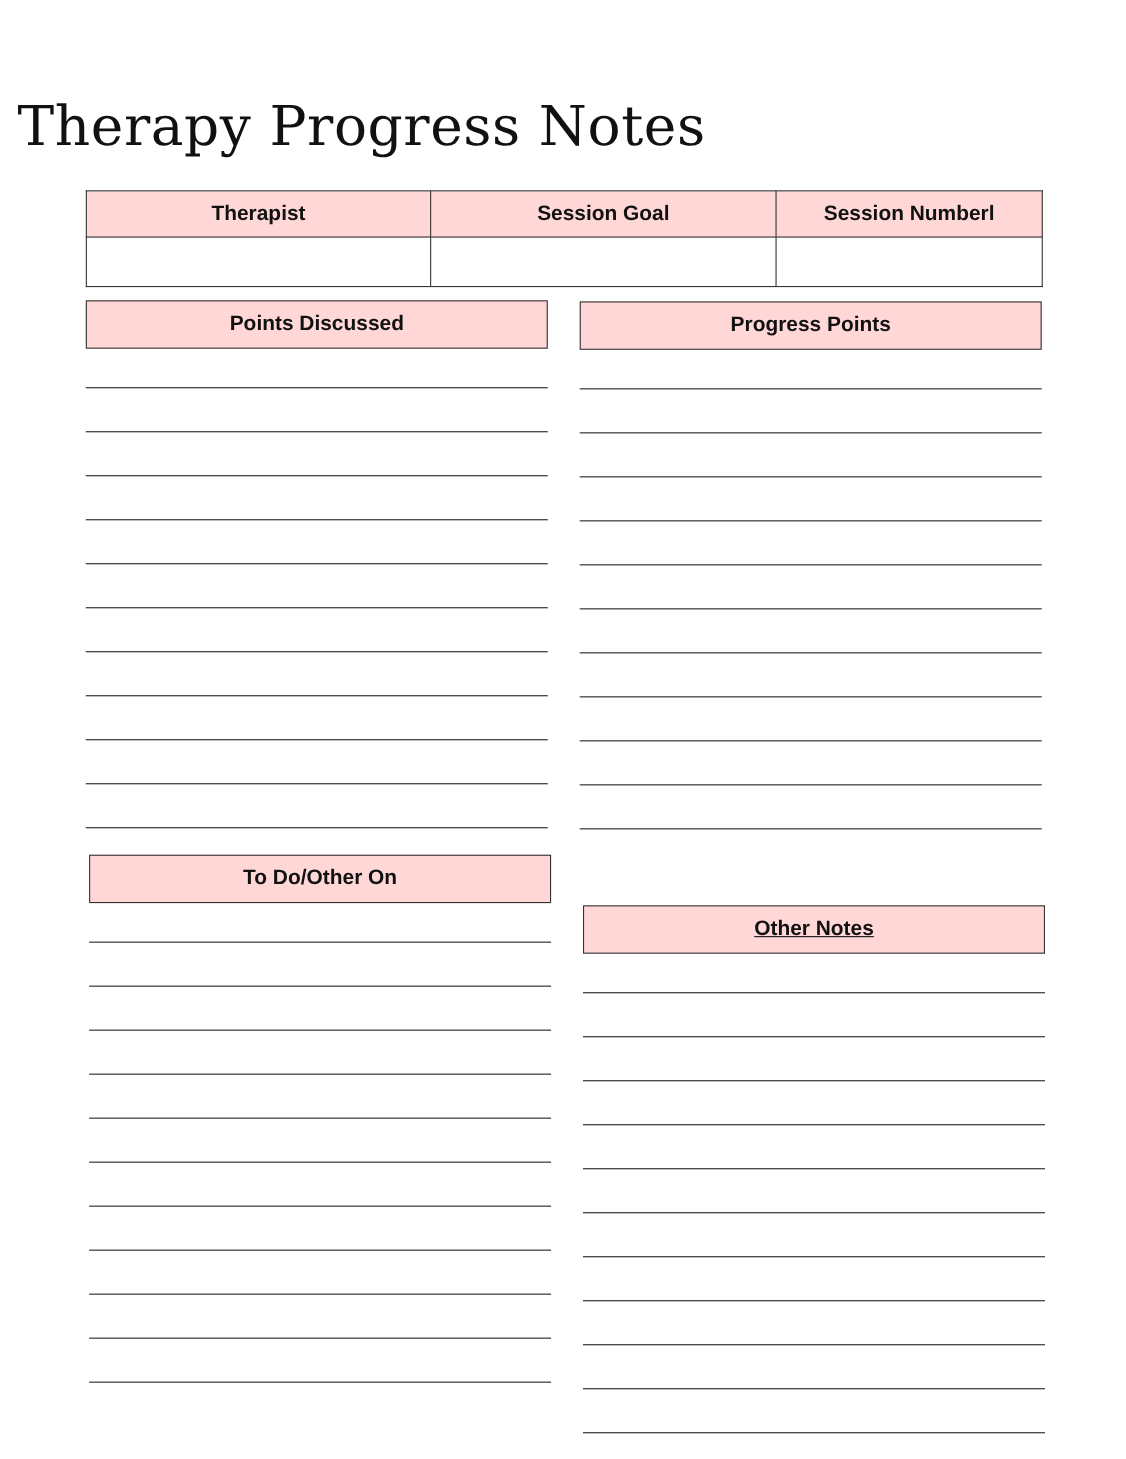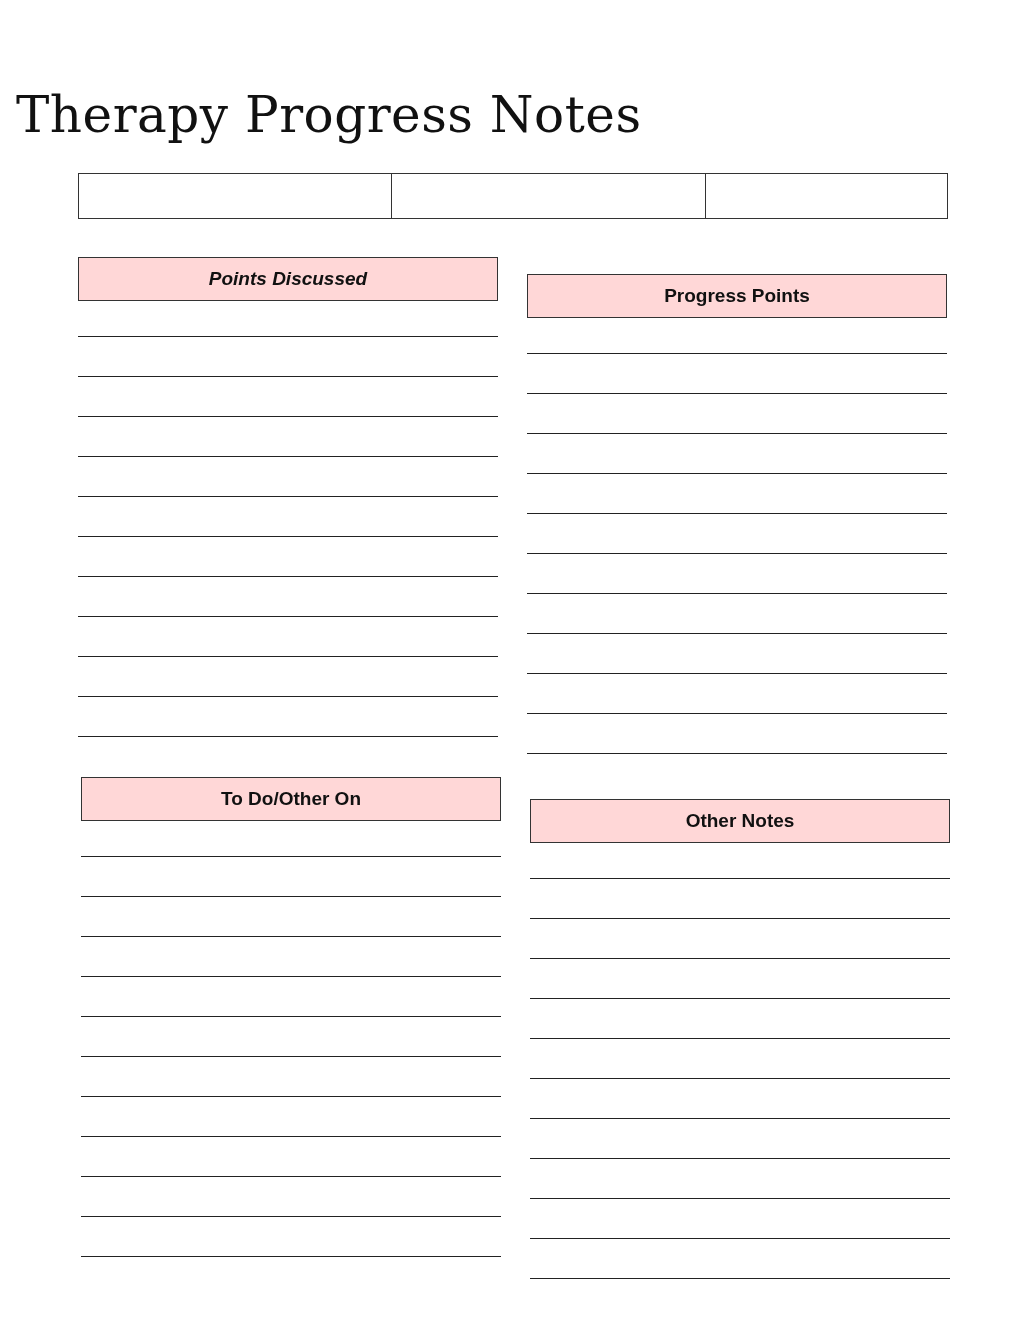--- a/index.html
+++ b/index.html
@@ -18,29 +18,34 @@
 
 <h1 class="title">Therapy Progress Notes</h1>
 
 <table class="info-table">
   <colgroup>
       <col style="width:313px">
       <col style="width:314px">
       <col style="width:242px">
     </colgroup>
   <tbody>
+      <tr>
+    <th>Therapist</th>
+    <th>Session Goal</th>
+    <th>Session Numberl</th>
+  </tr>
   <tr>
     <td></td>
     <td></td>
     <td></td>
   </tr>
 </tbody>
   </table>
 
-<div class="section" style="left:78px; top:257px;font-style:italic;">
+<div class="section" style="left:78px; top:273px;">
   <div class="section-header">Points Discussed</div>
   <div class="lines">
       <div class="line" style="top: 79px;"></div>
       <div class="line" style="top: 119px;"></div>
       <div class="line" style="top: 159px;"></div>
       <div class="line" style="top: 199px;"></div>
       <div class="line" style="top: 239px;"></div>
       <div class="line" style="top: 279px;"></div>
       <div class="line" style="top: 319px;"></div>
       <div class="line" style="top: 359px;"></div>
@@ -77,21 +82,21 @@
       <div class="line" style="top: 239px;"></div>
       <div class="line" style="top: 279px;"></div>
       <div class="line" style="top: 319px;"></div>
       <div class="line" style="top: 359px;"></div>
       <div class="line" style="top: 399px;"></div>
       <div class="line" style="top: 439px;"></div>
       <div class="line" style="top: 479px;"></div>
     </div>
 </div>
 
-<div class="section" style="left:530px; top:799px;">
+<div class="section" style="left:530px; top:823px;text-decoration:underline;">
   <div class="section-header">Other Notes</div>
   <div class="lines">
       <div class="line" style="top: 79px;"></div>
       <div class="line" style="top: 119px;"></div>
       <div class="line" style="top: 159px;"></div>
       <div class="line" style="top: 199px;"></div>
       <div class="line" style="top: 239px;"></div>
       <div class="line" style="top: 279px;"></div>
       <div class="line" style="top: 319px;"></div>
       <div class="line" style="top: 359px;"></div>

